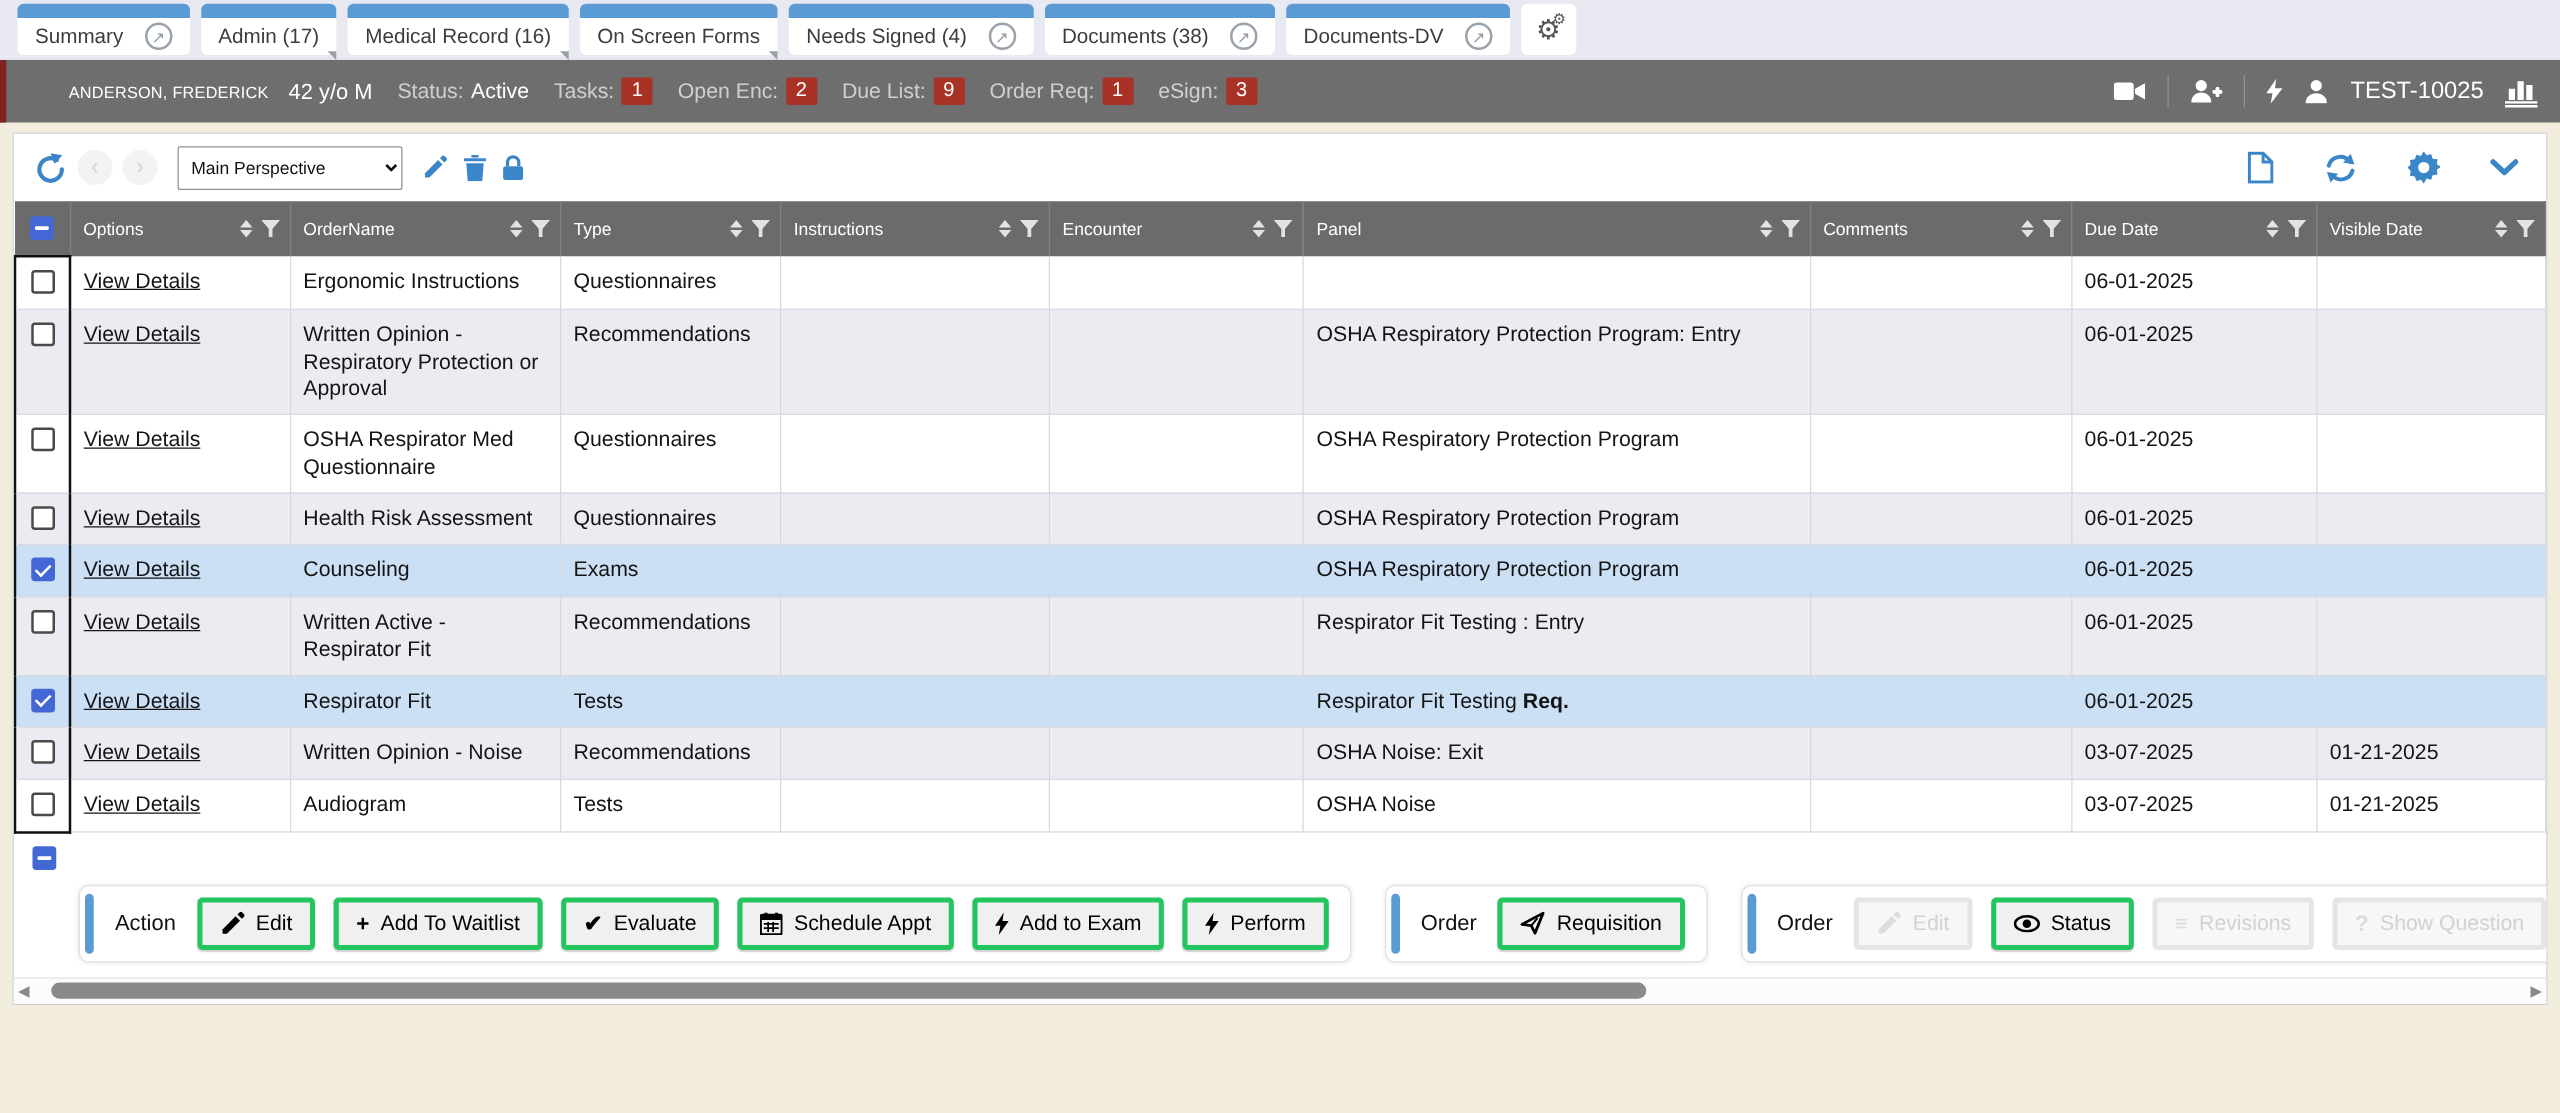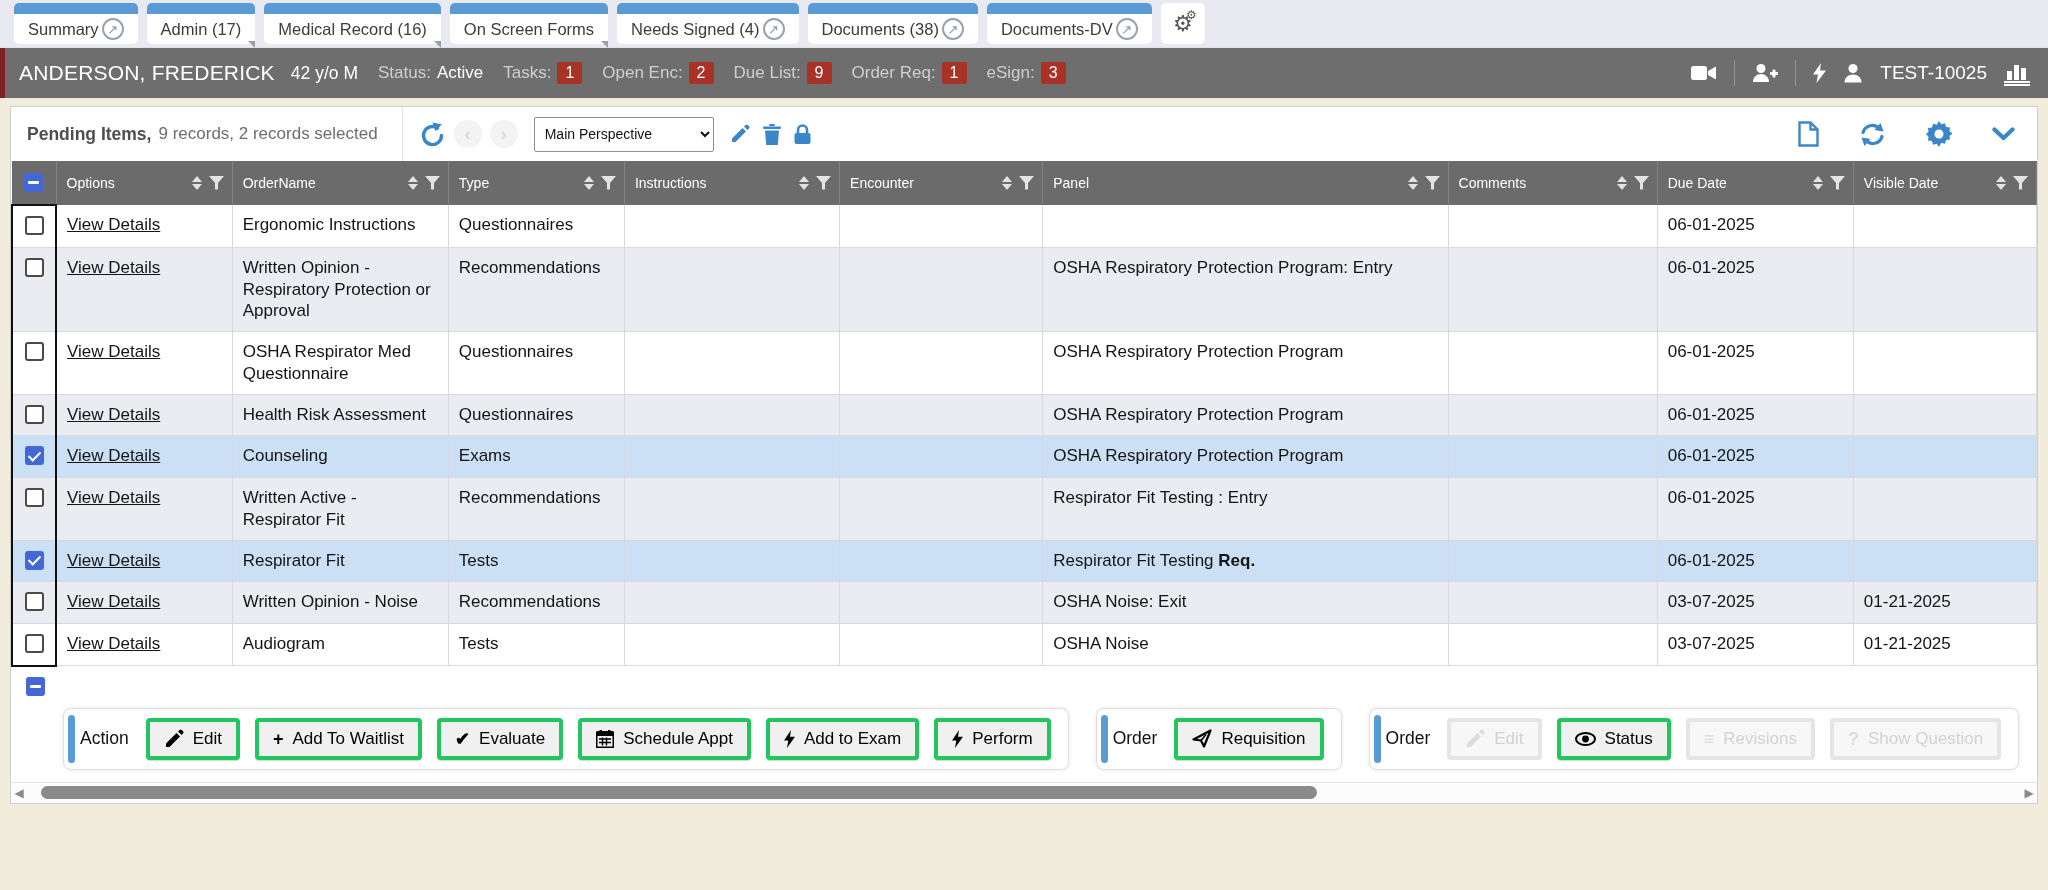--- a/index.html
+++ b/index.html
@@ -4,39 +4,39 @@
 <style>
   * { box-sizing: border-box; margin: 0; padding: 0; }
   html,body { width:2048px; height:890px; overflow:hidden; }
   body { background:#f1ecdc; font-family:"Liberation Sans", sans-serif; color:#141414; }
 
   
   .tabbar { background:#e9e9f1; height:48px; display:flex; align-items:flex-end; gap:9px;
             padding-left:14px; border-bottom:1px solid #dfe3ea; }
   .tab { position:relative; height:41px; margin-bottom:3px; border-radius:5px;
          background:linear-gradient(#5b9bd5 0 11px, #ffffff 11px); cursor:pointer; }
-  .tab-inner { height:41px; padding:11px 14px 0; display:flex; align-items:center; gap:3px; }
+  .tab-inner { height:41px; padding:11px 14px 0; display:flex; align-items:center; gap:17px; }
   .tab-label { font-size:16.5px; color:#3c3c3c; white-space:nowrap; padding-top:1px; }
   .tab.active { background:#4f93ce; }
   .tab.active .tab-label { color:#fff; font-weight:bold; }
   .tab.fold::after { content:""; position:absolute; right:0; bottom:-4px;
          border-top:7px solid #9aa0a8; border-left:7px solid transparent; }
   .tab.active.fold::after { border-top-color:#33699e; }
   .extcirc { width:22px; height:22px; border:2px solid #9aa2ab; border-radius:50%;
          color:#8f98a2; font-size:13px; display:flex; align-items:center; justify-content:center; }
   .gearbtn { height:41px; margin-bottom:3px; border-radius:5px; background:#fff; width:44px;
          display:flex; align-items:center; justify-content:center; position:relative; cursor:pointer; }
   .gearbtn .g1 { font-size:22px; color:#555; line-height:1; }
   .gearbtn .g2 { position:absolute; font-size:12px; color:#555; top:6px; right:8px; line-height:1; }
 
   
   .banner { position:relative; height:50px; background:#6e6e6e; display:flex; align-items:center;
             color:#fff; padding-left:19px; gap:20px; }
   .banner-accent { position:absolute; left:0; top:0; width:5px; height:100%; background:#7e2222; }
-  .pname { font-size:21px; letter-spacing:.2px; }
+  .pname { font-size:13px; letter-spacing:.2px;margin-left:36px; }
   .pagesex { font-size:17.5px; margin-left:-4px; }
   .binfo { font-size:17px; display:flex; align-items:center; gap:6px; white-space:nowrap; }
   .blabel { color:#cfcfcf; }
   .bbadge { background:#a93226; color:#fff; font-size:16px; padding:2px 8px; border-radius:2px; }
   .bright { margin-left:auto; display:flex; align-items:center; gap:17px; padding-right:18px; }
   .bdivider { width:1px; height:26px; background:#939393; }
   .bicon { display:flex; align-items:center; color:#fff; cursor:pointer; }
   .bicon svg { display:block; }
   .puid { font-size:19px; }
 
@@ -88,21 +88,21 @@
   .cbox.chk::after { content:""; width:5px; height:10px; border:solid #fff; border-width:0 2.5px 2.5px 0;
           transform:rotate(45deg); margin-top:-2px; }
   .cbox.ind { background:#4467d6; }
   .cbox.ind::after { content:""; width:11px; height:3px; background:#fff; border-radius:1px; }
 
   .belowstrip { padding:10px 0 4px 15px; }
 
   
   .actionbars { display:flex; gap:27px; padding:8px 0 12px 52px; align-items:stretch; white-space:nowrap; }
   .agroup { position:relative; background:#fff; border:1px solid #e0e0e0; border-radius:8px;
-            display:flex; align-items:center; gap:15px; padding:9px 17px 9px 16px;
+            display:flex; align-items:center; gap:15px; padding:9px 17px 9px 28px;
             box-shadow:0 0 4px rgba(0,0,0,.10); flex:0 0 auto; }
   .agroup::before { content:""; position:absolute; left:4px; top:6px; bottom:6px; width:7px;
             border-radius:4px; background:#5b9bd5; }
   .aglabel { font-size:17.5px; color:#111; margin-right:2px; }
   .abtn { display:inline-flex; align-items:center; gap:9px; background:#f0f0f0; border:4px solid #22c55e;
           border-radius:4px; padding:7px 14px; font-size:17px; color:#000; cursor:pointer;
           box-shadow:0 1px 1px rgba(0,0,0,.18); }
   .abtn .ic { display:flex; color:#000; }
   .abtn .tic { font-weight:bold; font-size:18px; line-height:1; }
   .abtn.disabled { background:#f7f7f7; border-color:#e5e5e5; color:#d2d2d2; box-shadow:none; cursor:default; }
@@ -238,24 +238,20 @@
             <rect x="17" y="7" width="5" height="12" fill="currentColor"></rect>
             <rect x="0" y="20" width="26" height="2" fill="currentColor"></rect>
           </svg>
         </span>
       </span>
   </div>
 
   <div class="panel">
 
     <div class="toolbar">
-      <div class="pendbox">
-        <span class="pend-title">Pending Items,</span>
-        <span class="pend-sub">9 records, 2 records selected</span>
-      </div>
       <span class="tb-ic undo" id="ic-undo">
           <svg width="27" height="27" viewBox="0 0 27 27">
             <path d="M22.5 14.5a9 9 0 1 1-4-7.4" fill="none" stroke="currentColor" stroke-width="3.4" stroke-linecap="round"></path>
             <polygon points="13.5,1.5 22.8,3.2 16.5,10.2" fill="currentColor"></polygon>
           </svg>
         </span>
       <span class="navcirc">‹</span>
       <span class="navcirc">›</span>
       <select class="persel" id="persel"><option>Main Perspective</option></select>
       <span class="tb-ic" id="ic-pencilblue">

